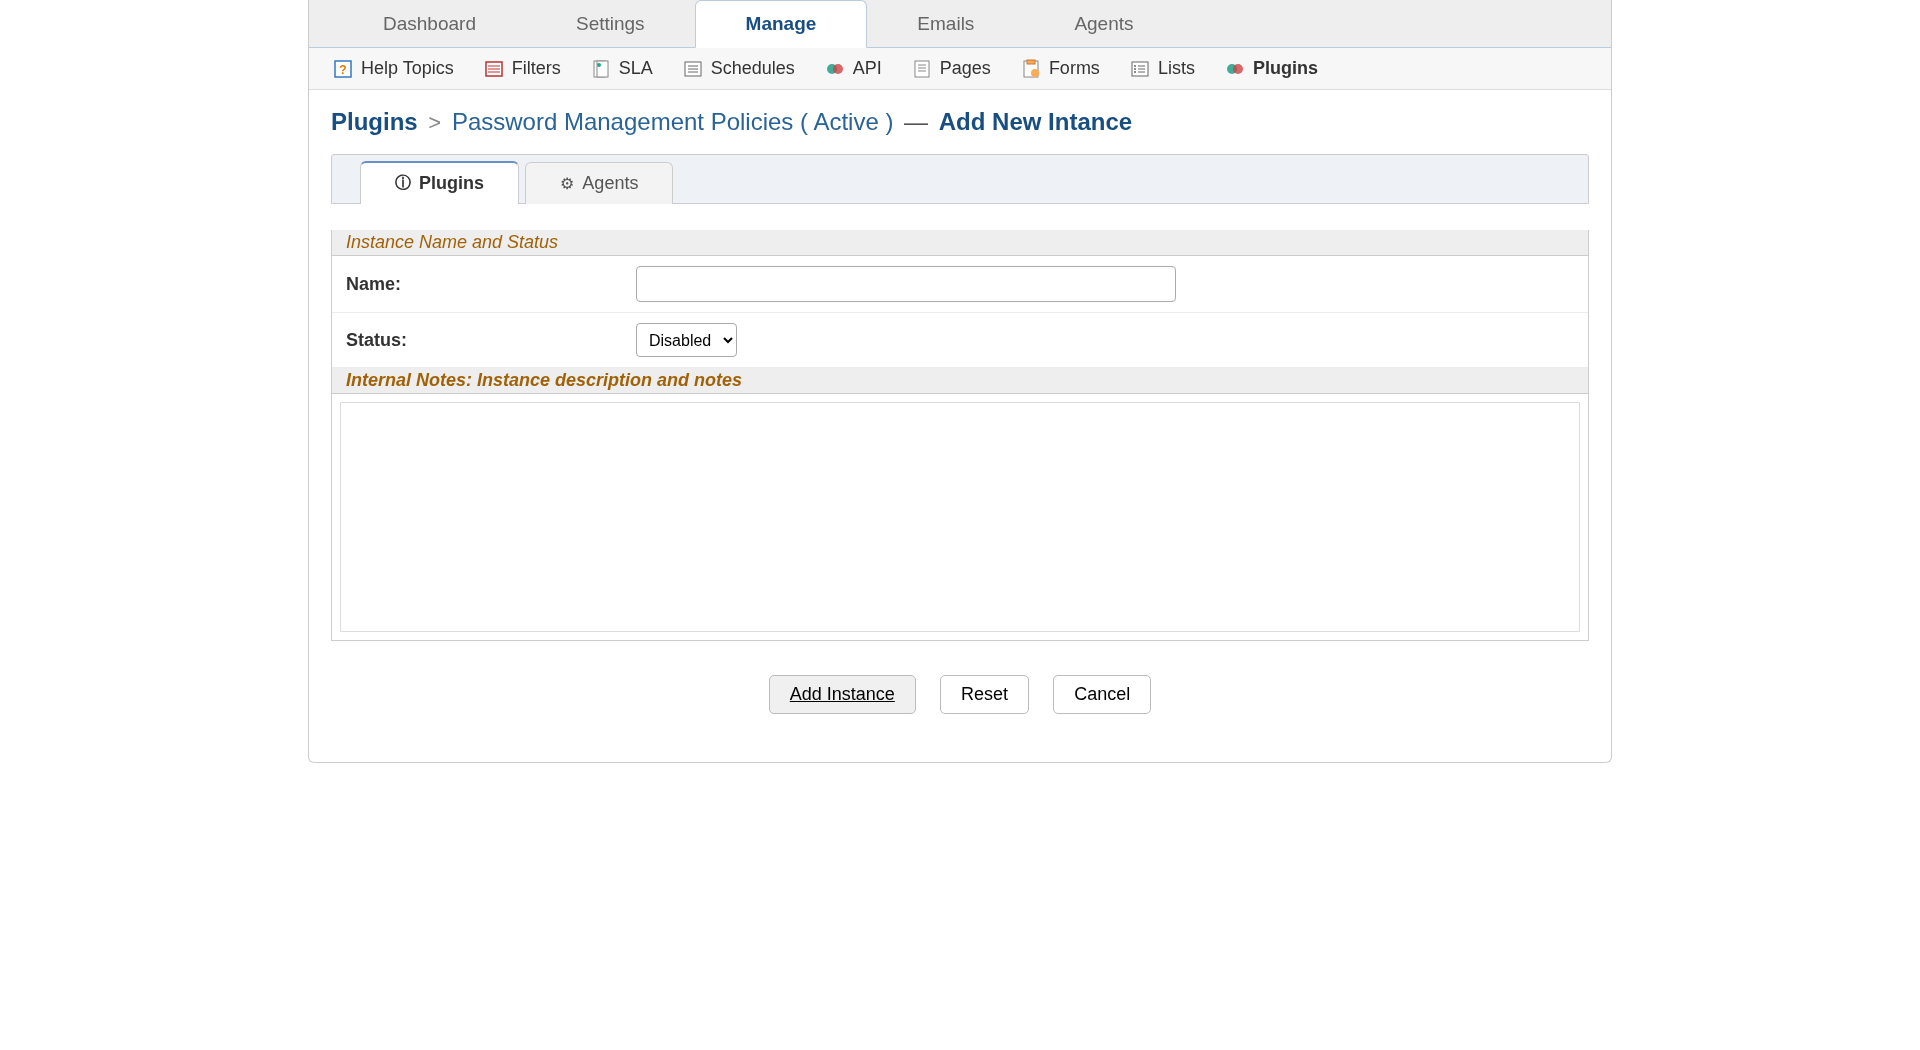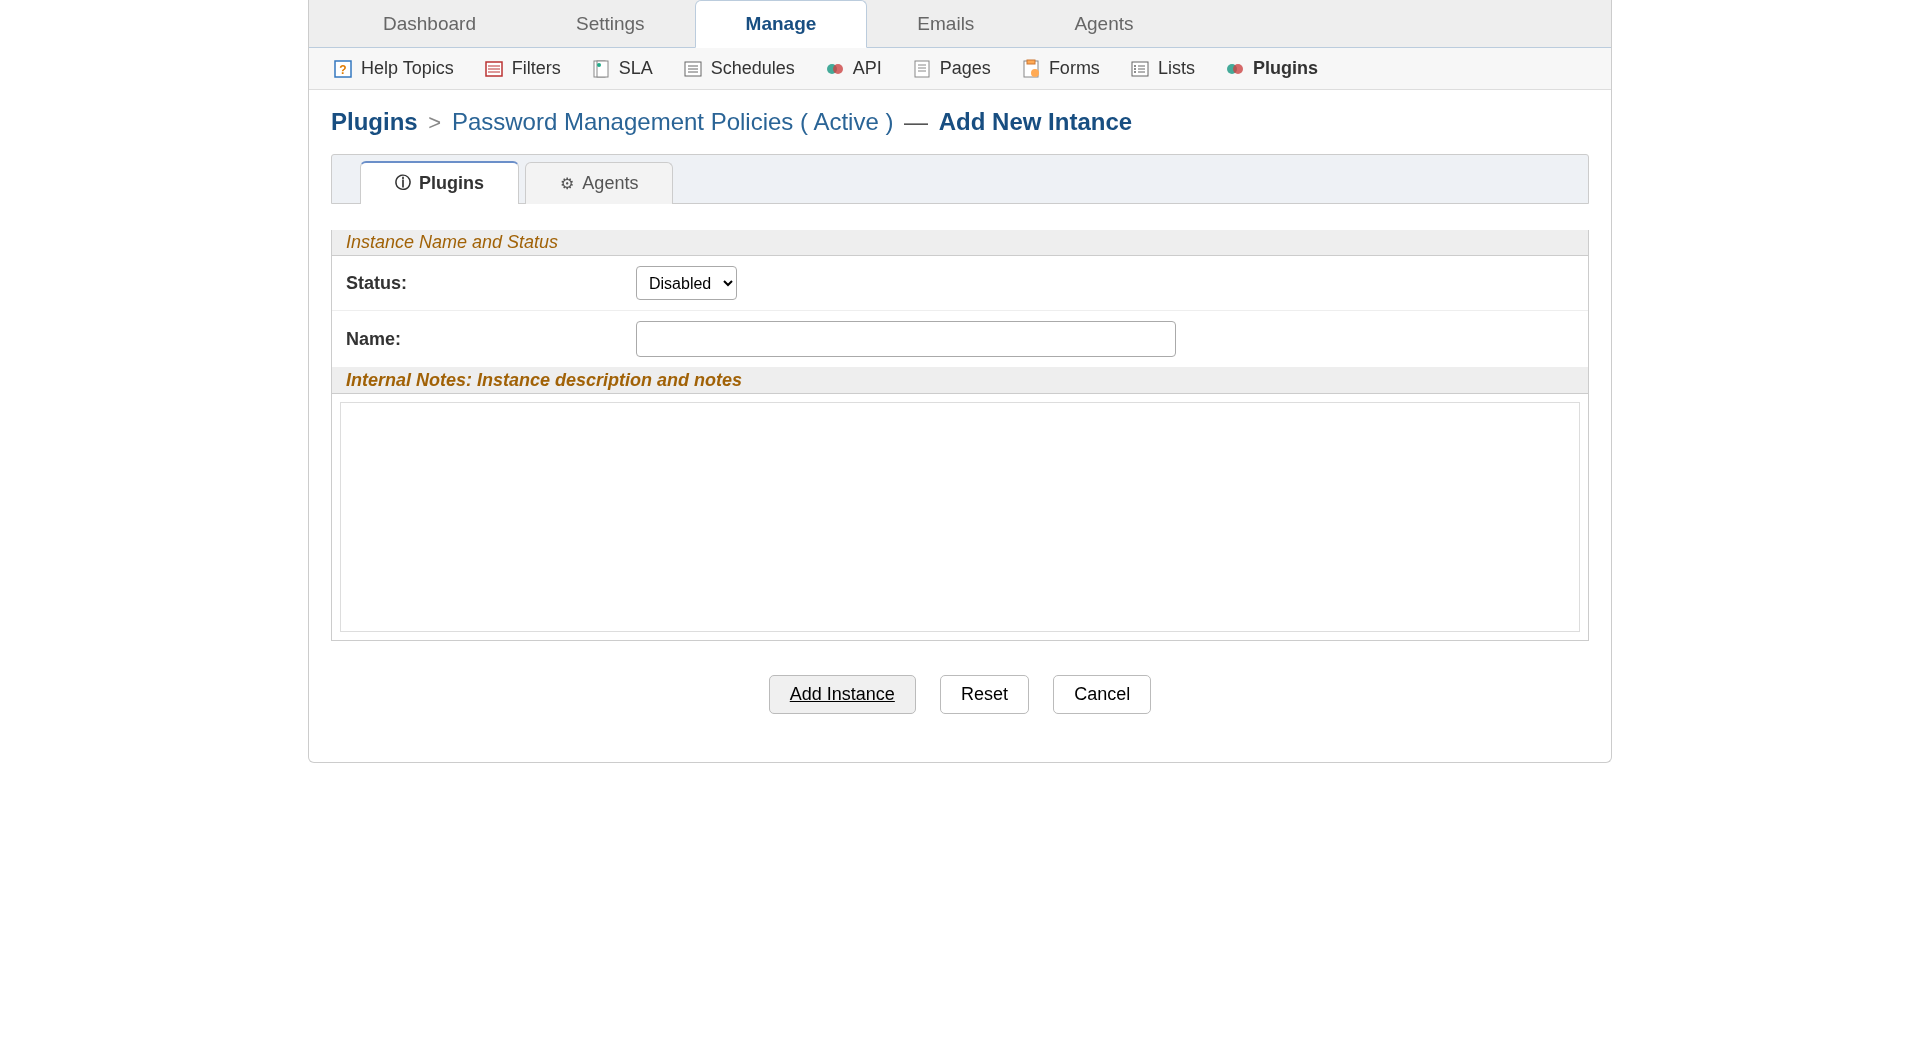--- a/index.html
+++ b/index.html
@@ -180,31 +180,31 @@
         <span>Agents</span>
       </div>
     </div>
 
     <div style="height:26px;"></div>
 
     <div class="form-wrap">
       <div class="section-header">Instance Name and Status</div>
 
       <div class="row">
+        <div class="field-label">Name:</div>
+        <input type="text" value="" style="">
+      </div>
+
+      <div class="row">
         <div class="field-label">Status:</div>
         <select>
           <option>Disabled</option>
         </select>
       </div>
 
-      <div class="row">
-        <div class="field-label">Name:</div>
-        <input type="text" value="" style="">
-      </div>
-
       <div class="section-header">
         <span class="lbl">Internal Notes:</span>
         <span class="desc">Instance description and notes</span>
       </div>
 
       <div class="notes-box"></div>
     </div>
 
     <div class="actions">
       <button class="primary">Add Instance</button>

